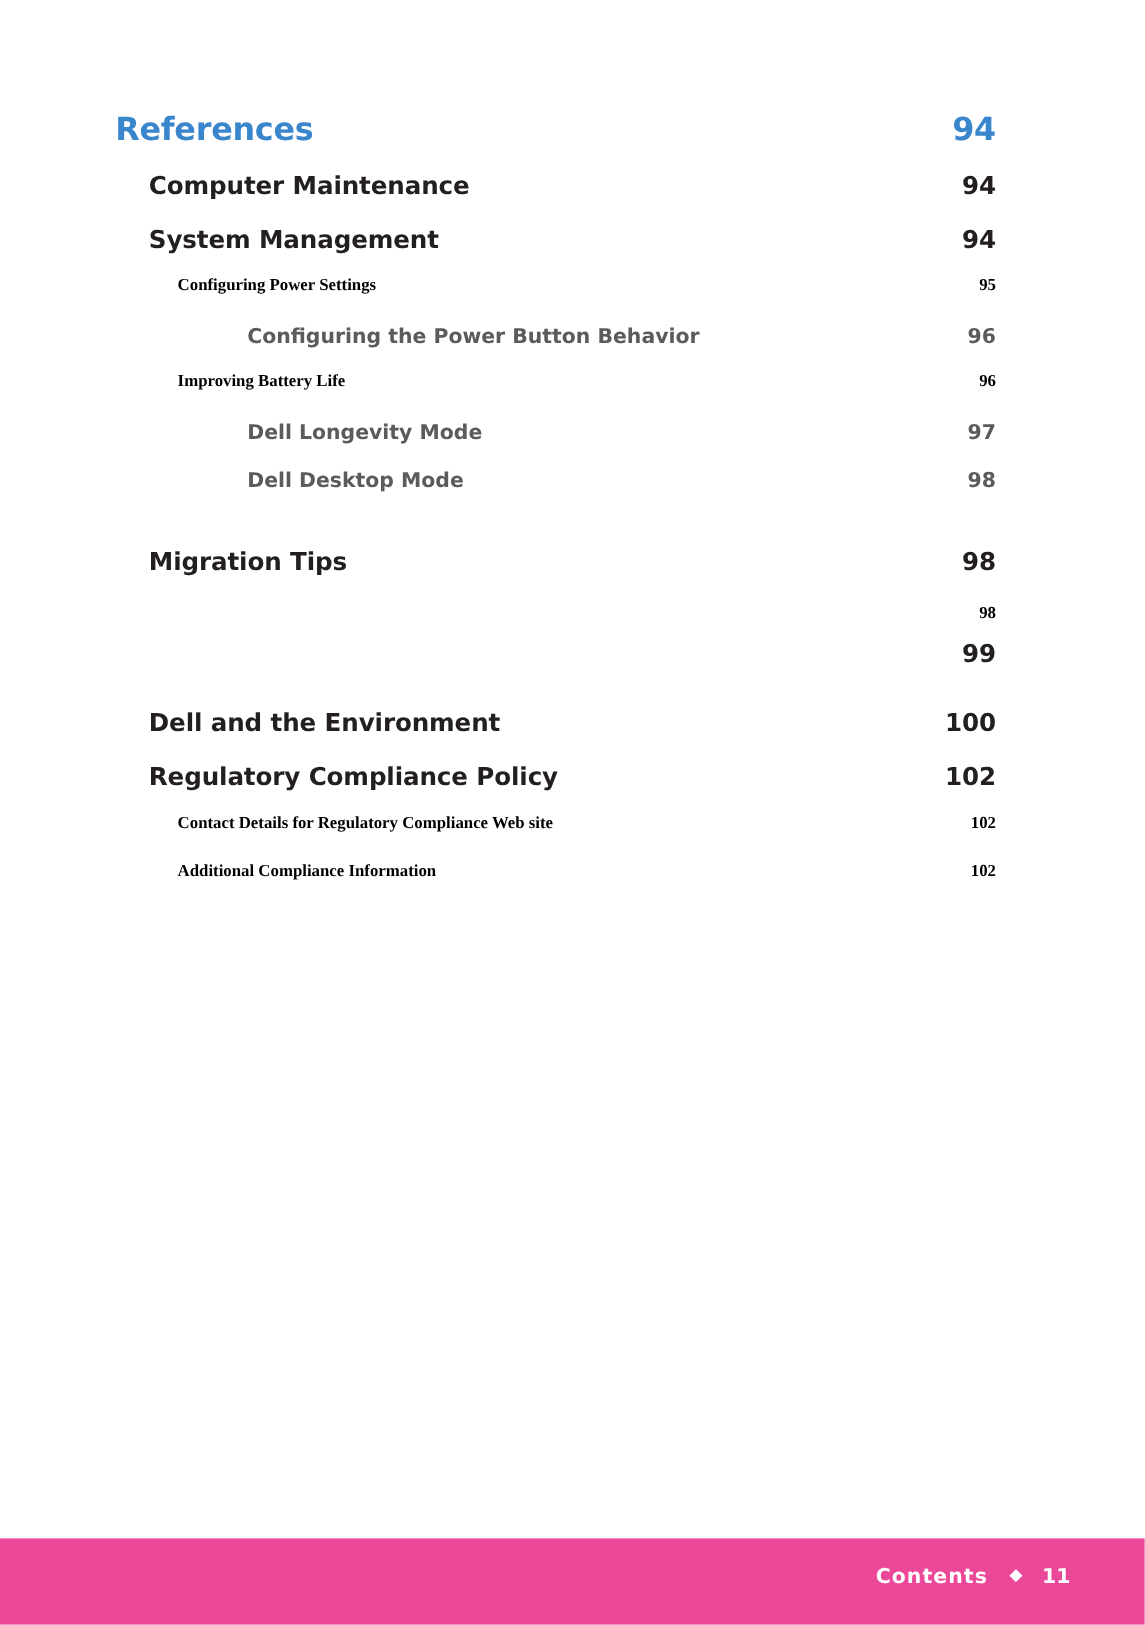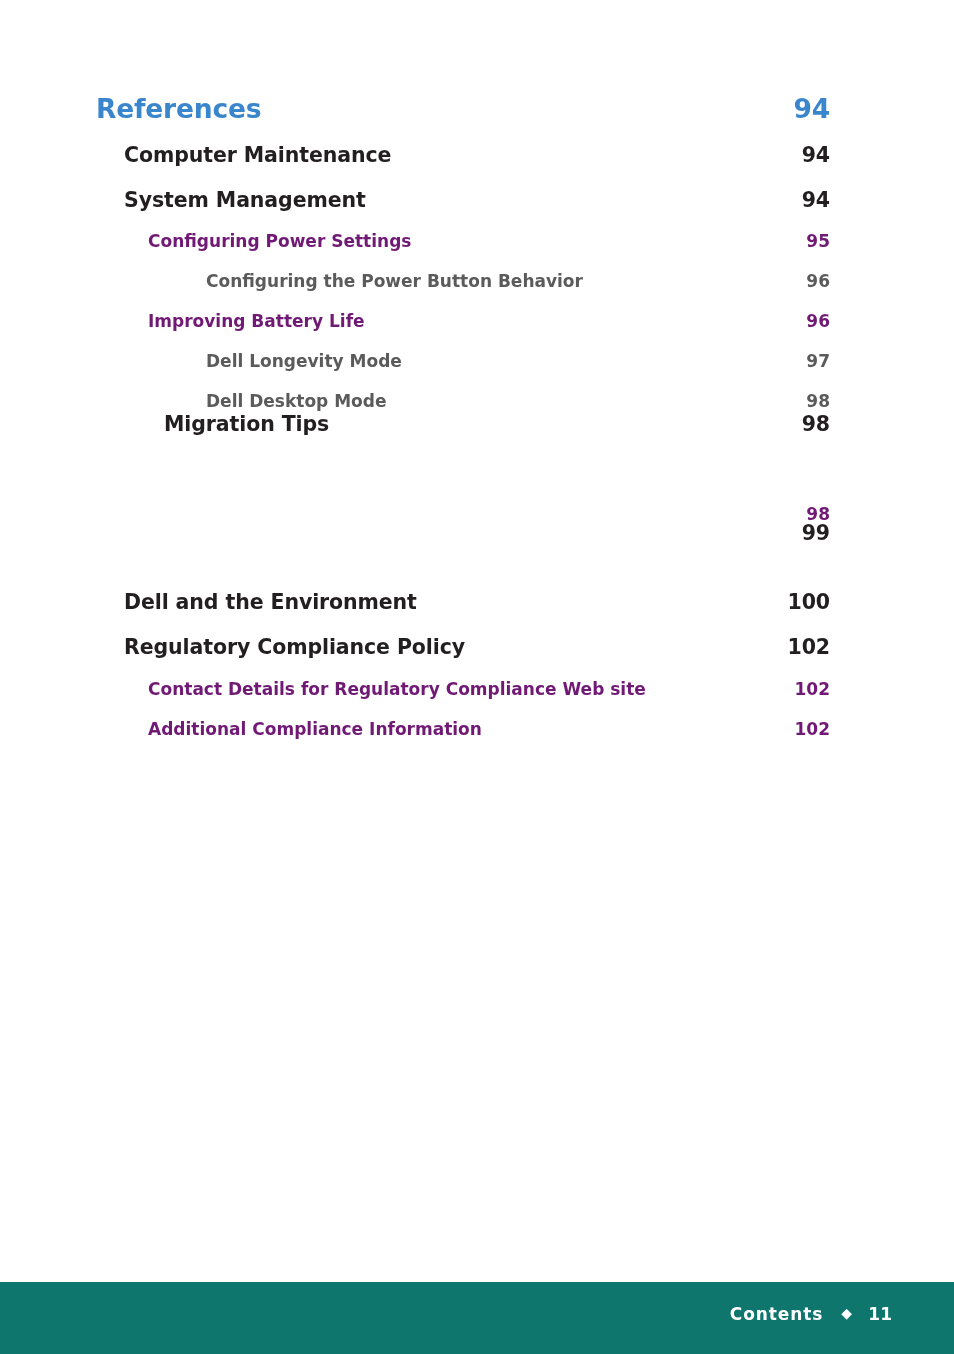--- a/index.html
+++ b/index.html
@@ -18,21 +18,21 @@
   #toc {
     position: absolute;
     left: 0;
     top: 0;
     width: 954px;
   }
 
   
   .row {
     display: flex;
-    align-items: flex-end;
+    align-items: center;
     position: absolute;
     box-sizing: border-box;
   }
   .row .title {
     flex: 0 1 auto;
   }
   .row .pageno {
     position: absolute;
     right: 62px;
     text-align: right;
@@ -65,23 +65,24 @@
     letter-spacing: -0.1px;
   }
 
   
   .lvl2 {
     left: 148px;
     right: 62px;
   }
   .lvl2 .title,
   .lvl2 .pageno {
-    color: #701a75;
-    font-size: 17px;
-    font-weight: bold;
+    color: #000000;
+    font-size: 14px;
+    font-weight: bold;
+    font-family: Liberation Serif, serif;
   }
 
   
   .lvl3 {
     left: 176px;
     right: 62px;
   }
   .lvl3 .title,
   .lvl3 .pageno {
     color: #5b5b5b;
@@ -100,21 +101,21 @@
     top: 27px;
   }
 
   
   #footer-bar {
     position: absolute;
     left: 0;
     bottom: 0;
     width: 954px;
     height: 72px;
-    background: #0f766e;
+    background: #ec4899;
   }
   #footer-inner {
     position: absolute;
     right: 62px;
     top: 22px;
     display: flex;
     align-items: center;
     color: #ffffff;
   }
   #footer-inner .f-label {
@@ -165,21 +166,21 @@
       <span class="pageno">96</span>
     </div>
     <div class="row lvl3" style="top: 351px;">
       <span class="title">Dell Longevity Mode</span>
       <span class="pageno">97</span>
     </div>
     <div class="row lvl3" style="top: 391px;">
       <span class="title">Dell Desktop Mode</span>
       <span class="pageno">98</span>
     </div>
-    <div class="row lvl1" style="top: 412px; margin-left: 40px;">
+    <div class="row lvl1" style="top: 456px;">
       <span class="title">Migration Tips</span>
       <span class="pageno">98</span>
     </div>
     <div class="row lvl2 wrap" style="top: 477px;">
       <span class="pageno">98</span>
     </div>
     <div class="row lvl1" style="top: 545px;">
       <span class="pageno">99</span>
     </div>
     <div class="row lvl1" style="top: 590px;">

